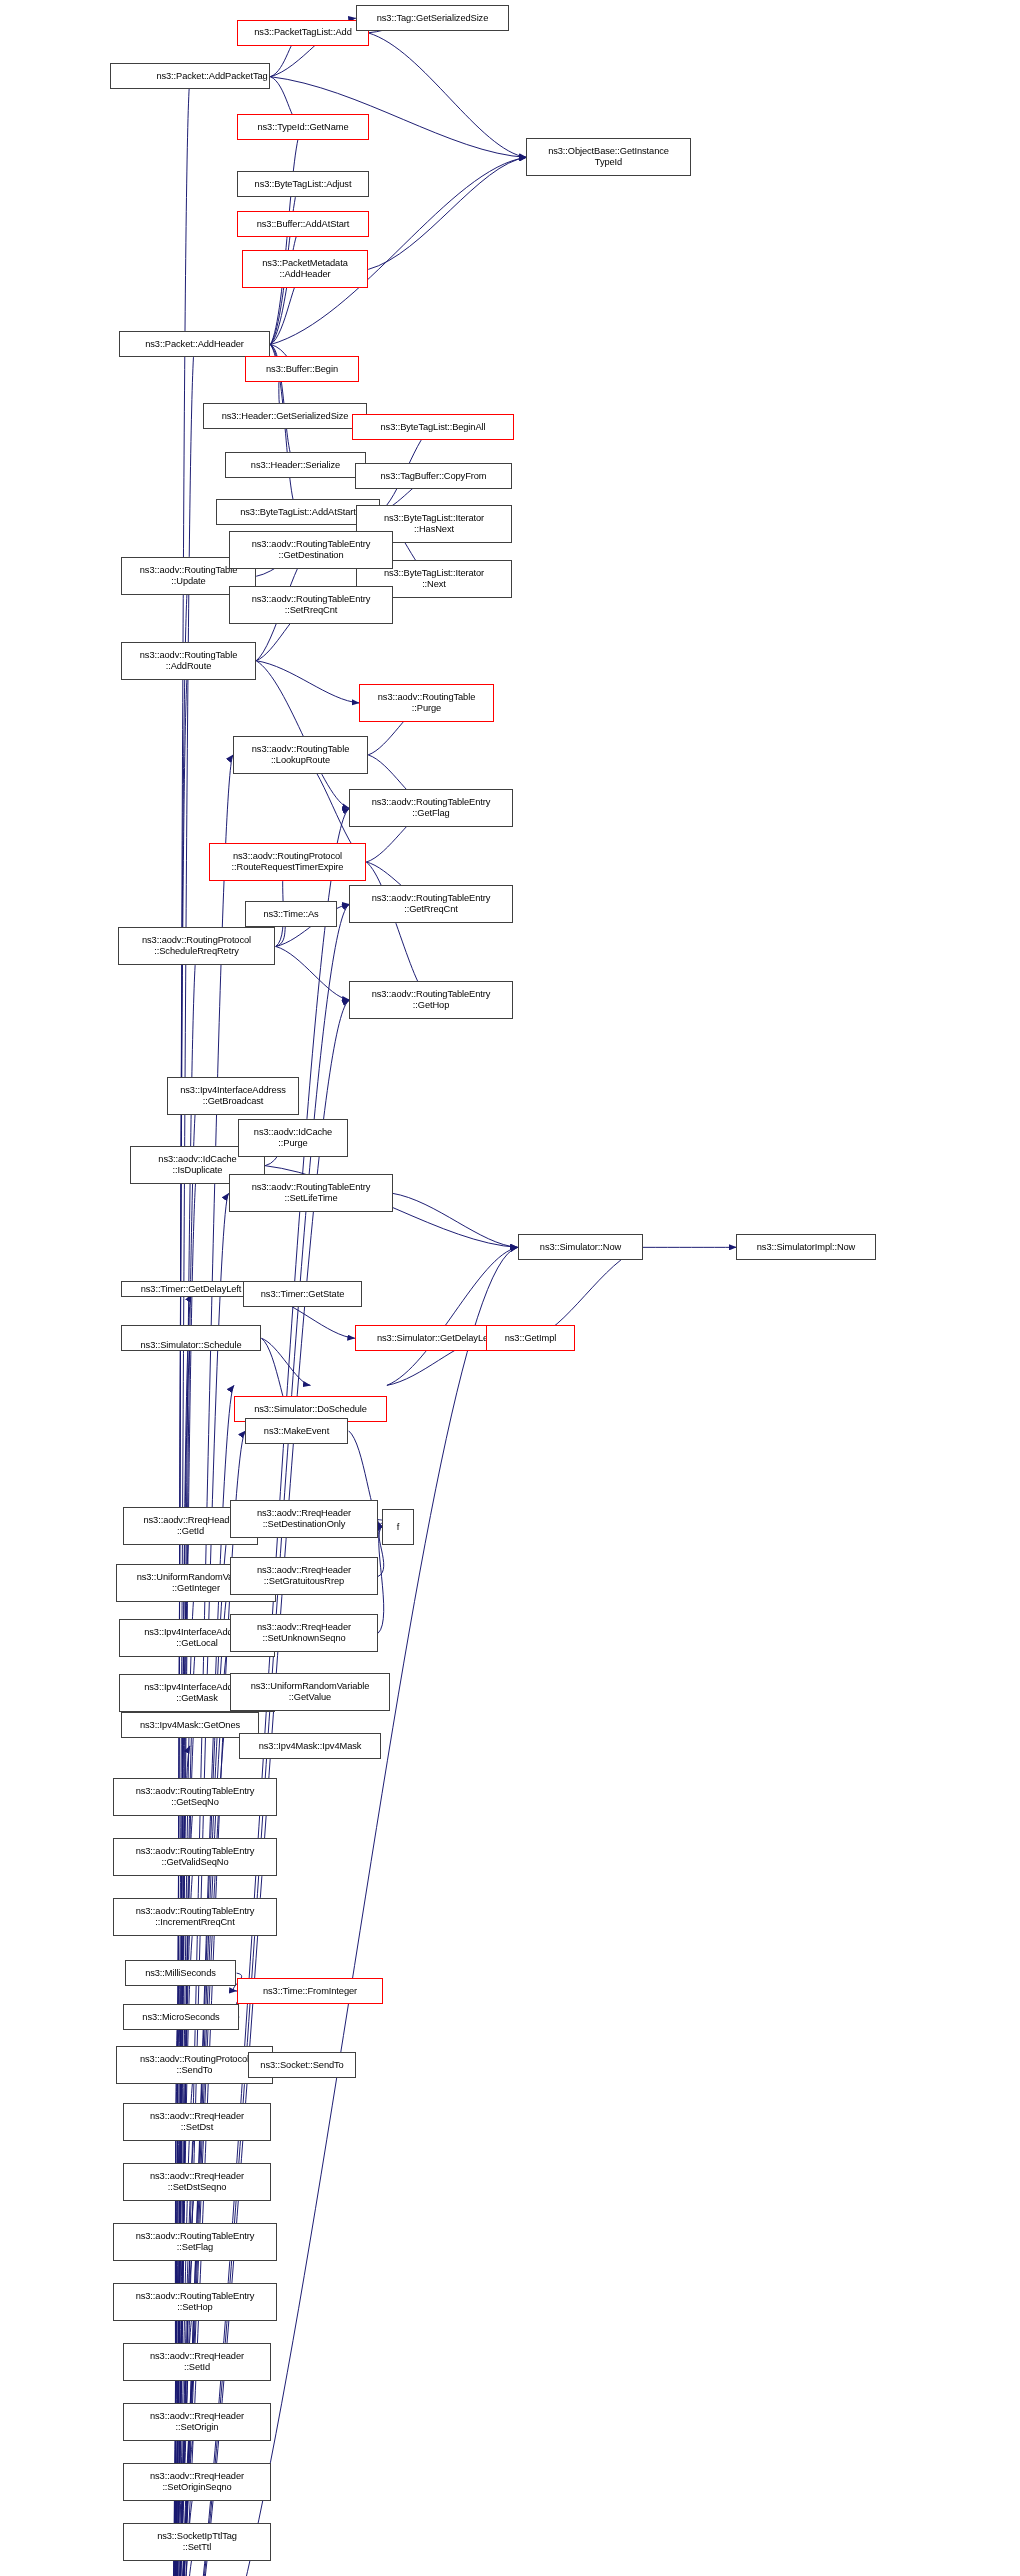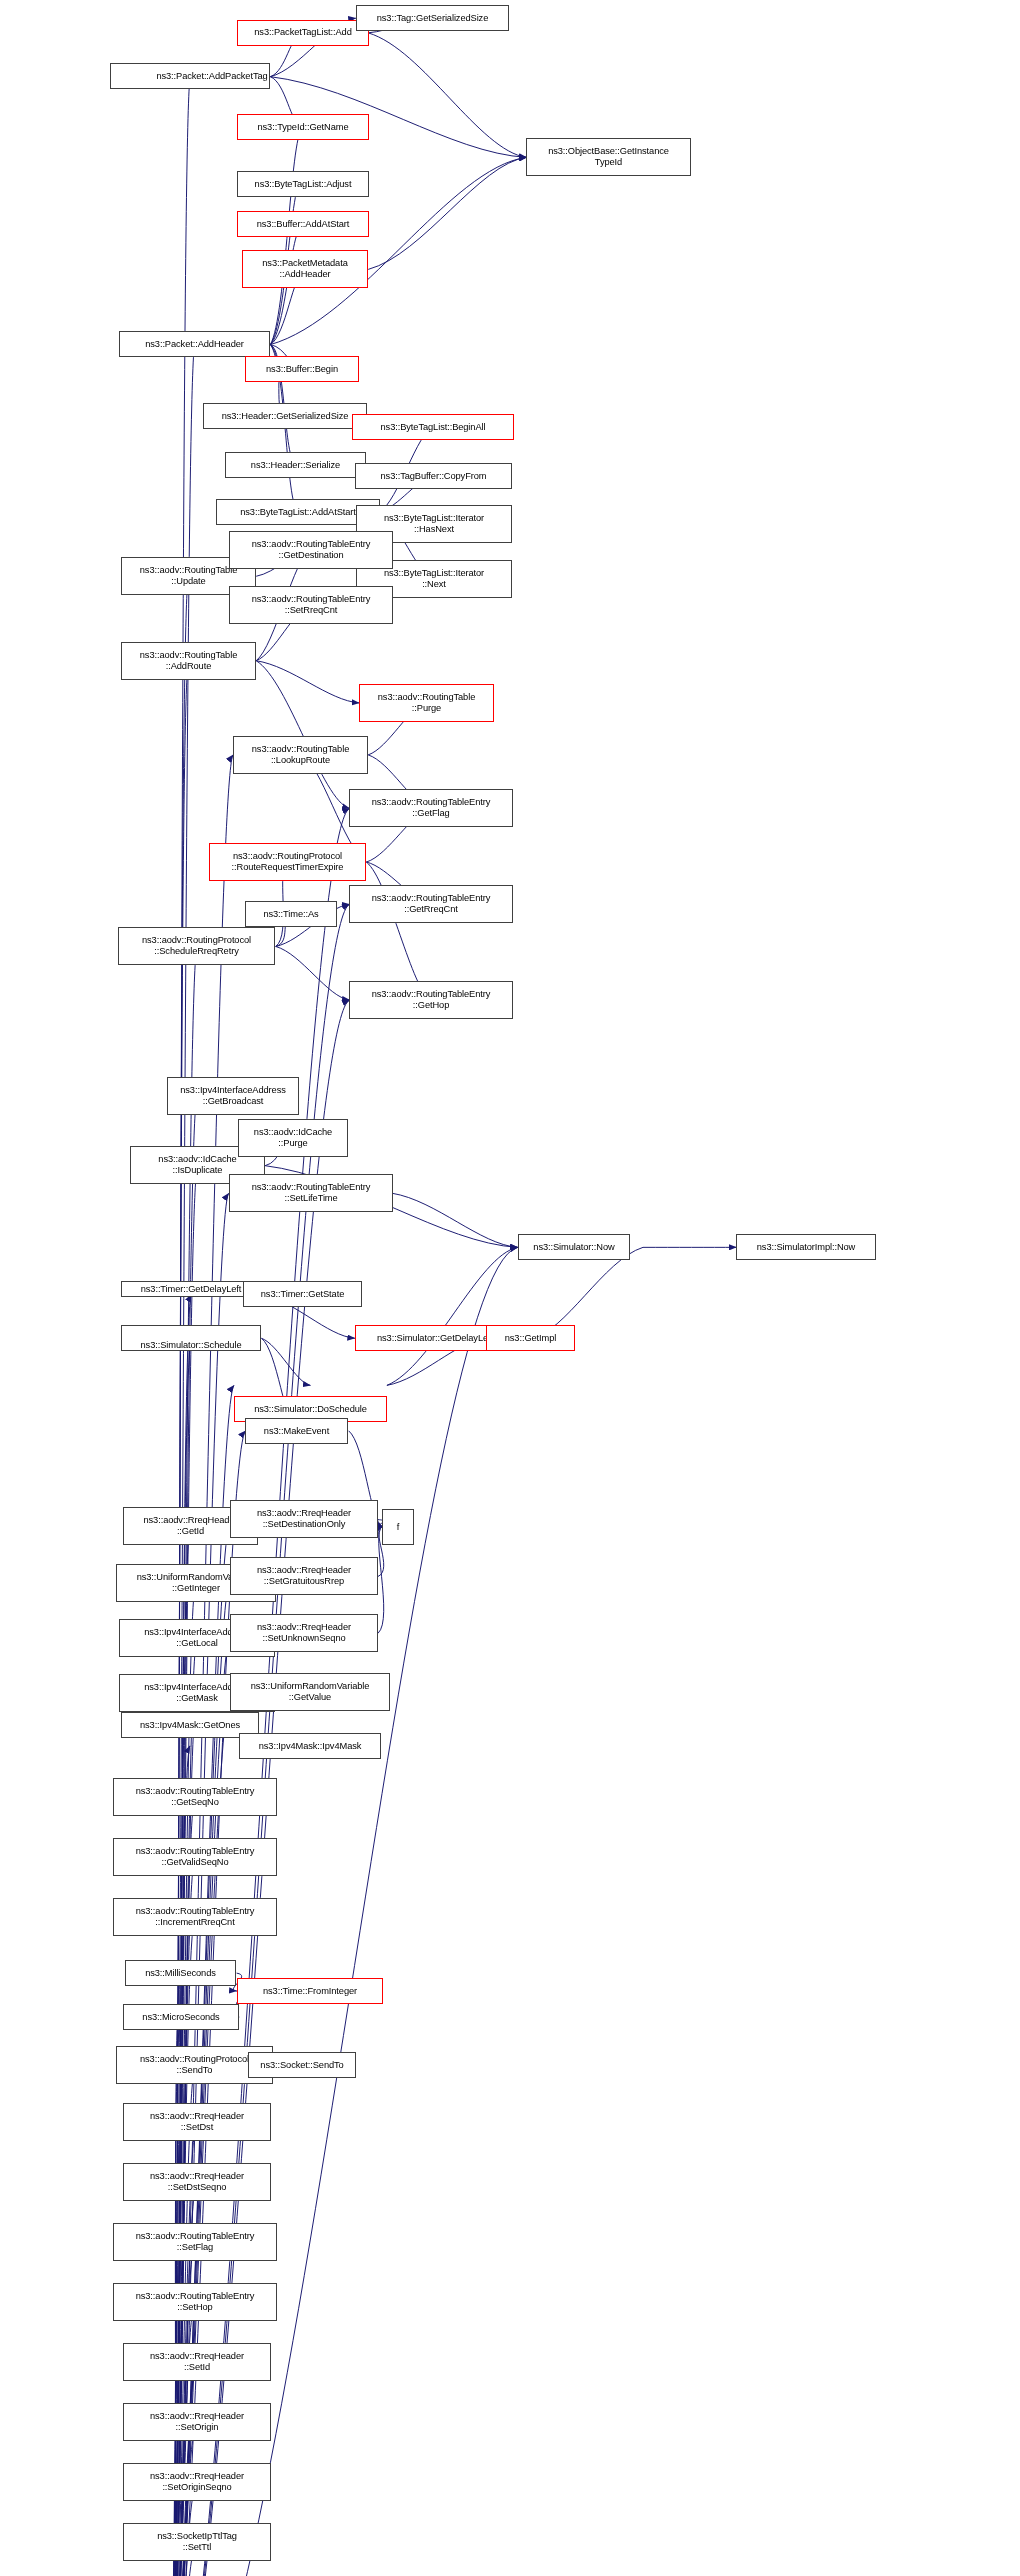--- a/index.html
+++ b/index.html
@@ -232,21 +232,21 @@
 ::IsDuplicate</span>
       </div>
       <div class="node" style="left: 238px; top: 1119px; width: 110px; height: 38px;">
         <span>ns3::aodv::IdCache
 ::Purge</span>
       </div>
       <div class="node" style="left: 229px; top: 1174px; width: 164px; height: 38px;">
         <span>ns3::aodv::RoutingTableEntry
 ::SetLifeTime</span>
       </div>
-      <div class="node" style="left: 518px; top: 1234px; width: 112px; height: 26.4px;">
+      <div class="node" style="left: 518px; top: 1234px; width: 125px; height: 26.4px;">
         <span>ns3::Simulator::Now</span>
       </div>
       <div class="node" style="left: 736px; top: 1234px; width: 140px; height: 26.4px;">
         <span>ns3::SimulatorImpl::Now</span>
       </div>
       <div class="node" style="left: 121px; top: 1281px; width: 140px; height: 16px;">
         <span>ns3::Timer::GetDelayLeft</span>
       </div>
       <div class="node" style="left: 243px; top: 1281px; width: 119px; height: 26.4px;">
         <span>ns3::Timer::GetState</span>

